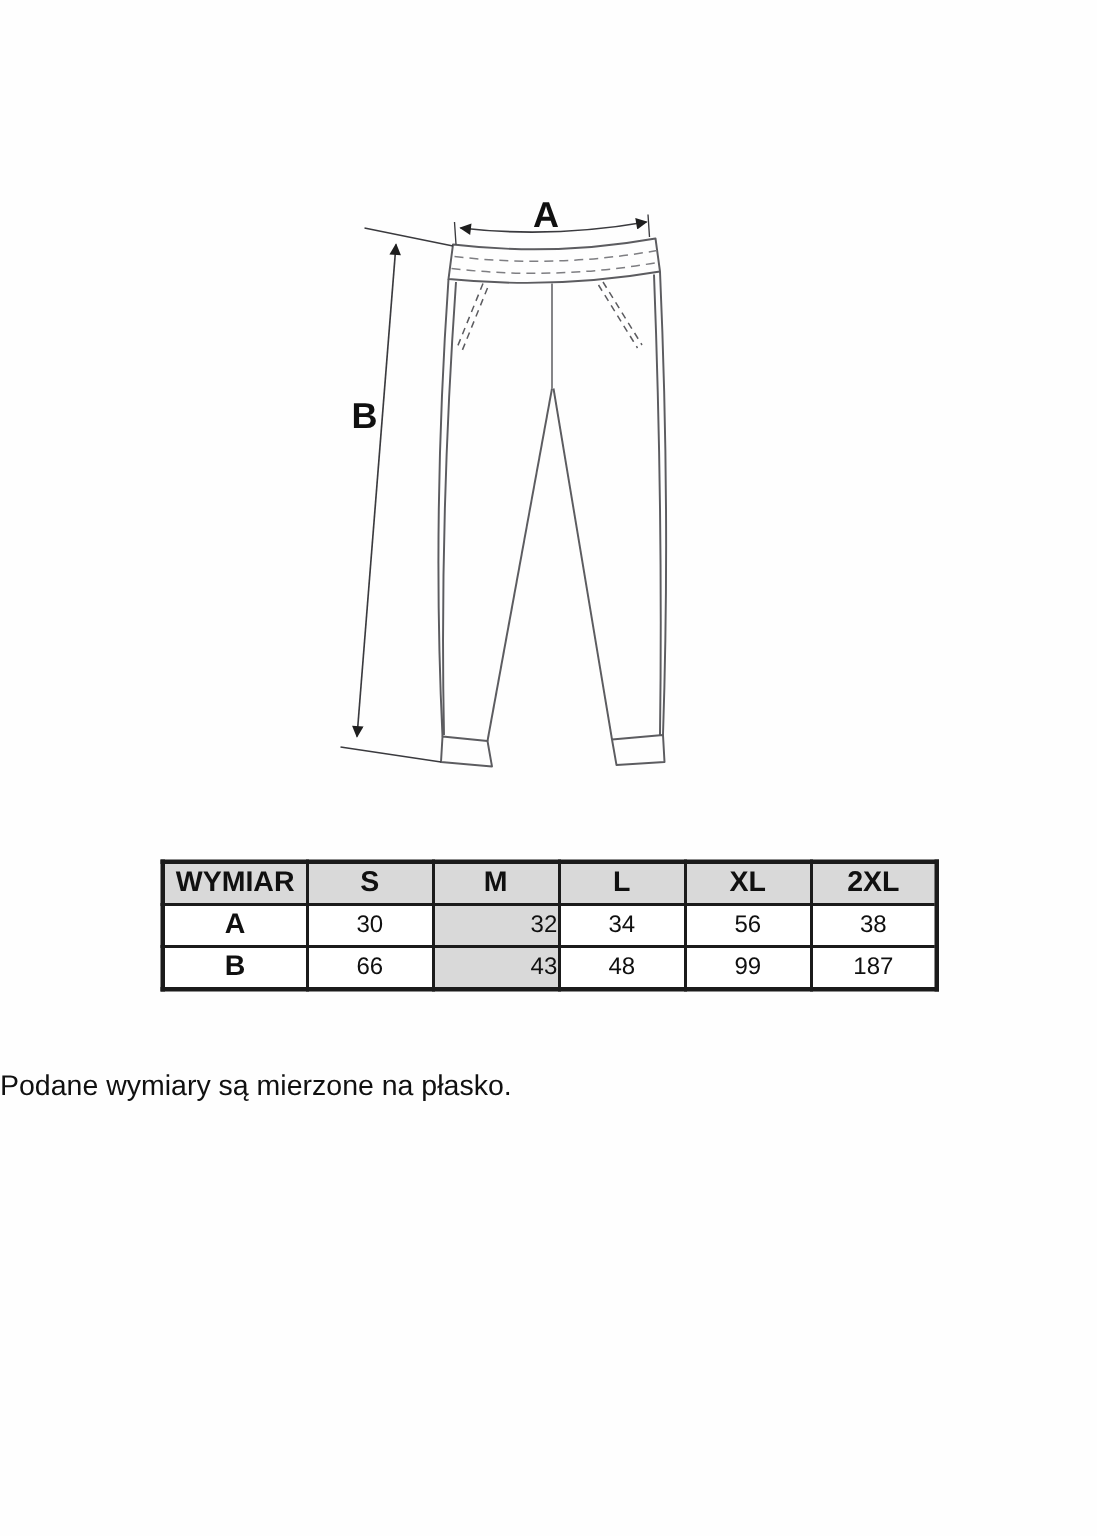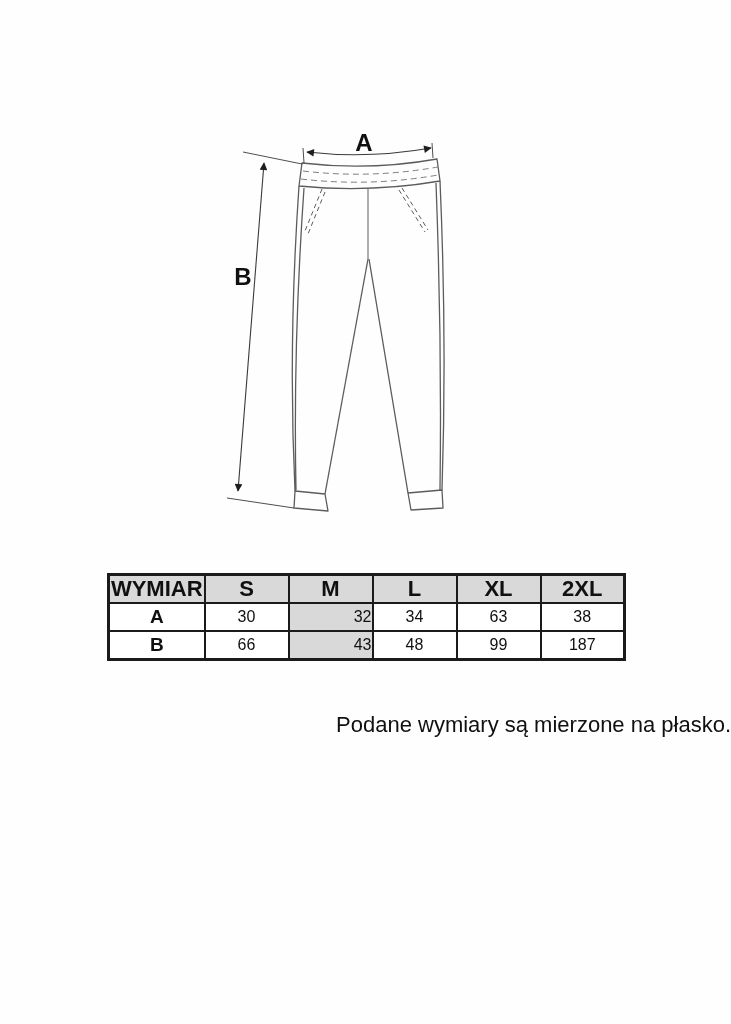--- a/index.html
+++ b/index.html
@@ -38,32 +38,32 @@
     width:516px;
     border-collapse:collapse;
     table-layout:fixed;
     border:3px solid var(--table-border);
     font-family:"Liberation Sans", sans-serif;
   }
   .size-table th,.size-table td{
     border:2px solid var(--table-border);
     text-align:center;vertical-align:middle;
     height:26px;line-height:26px;
-    font-size:22px;
+    font-size:19px;
     background:#ffffff;
     overflow:hidden;white-space:nowrap;
   }
   .size-table thead th{background:var(--gray-bg);font-weight:bold;}
   .size-table tbody th{font-weight:bold;font-size:19px;}
   .size-table td{font-weight:normal;font-size:16px;}
   .size-table td.hl{background:var(--gray-bg);text-align:right;}
   .caption{
     position:absolute;left:0;top:714px;width:731px;
-    text-align:right;
-    font-size:22px;line-height:22px;
+    text-align:left;
+    font-size:19px;line-height:22px;
     color:var(--text);
   }
 </style>
 </head>
 <body>
 
 <div class="page">
 
   <svg class="diagram-svg" width="731" height="560" viewBox="0 0 731 560">
     <defs>
@@ -128,21 +128,21 @@
         <th>XL</th>
         <th>2XL</th>
       </tr>
     </thead>
     <tbody>
       <tr>
         <th>A</th>
         <td>30</td>
         <td class="hl">32</td>
         <td>34</td>
-        <td>63</td>
+        <td>56</td>
         <td>38</td>
       </tr>
       <tr>
         <th>B</th>
         <td>66</td>
         <td class="hl">43</td>
         <td>48</td>
         <td>99</td>
         <td>187</td>
       </tr>

